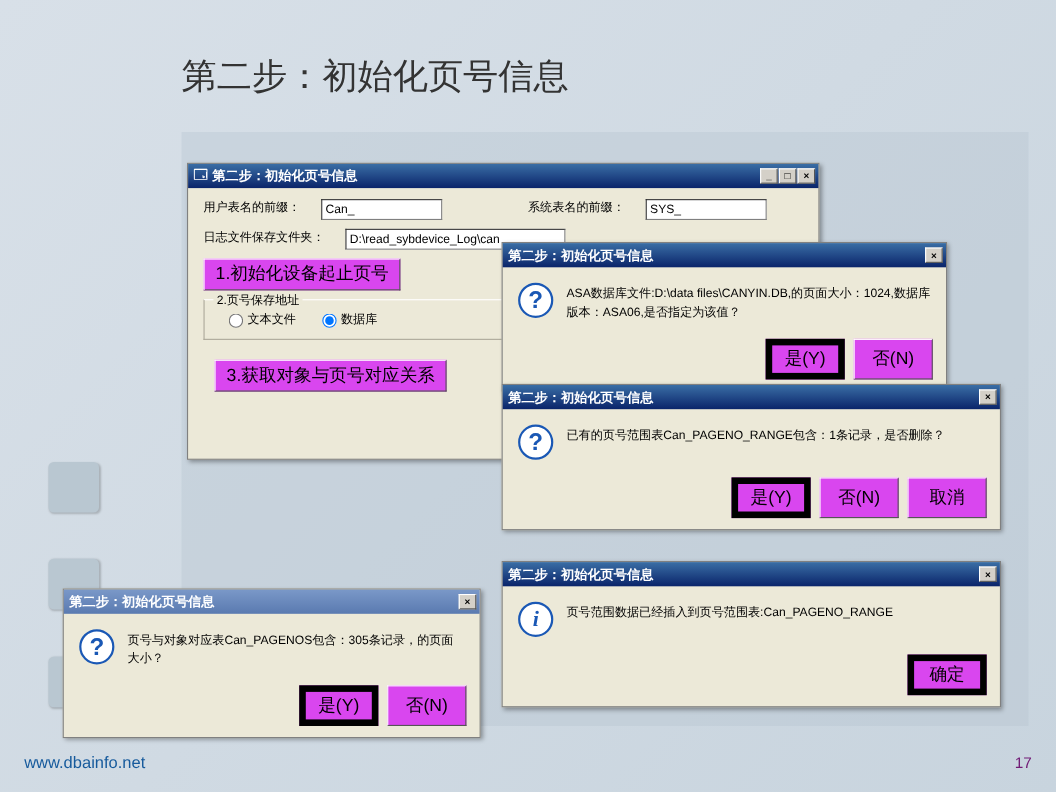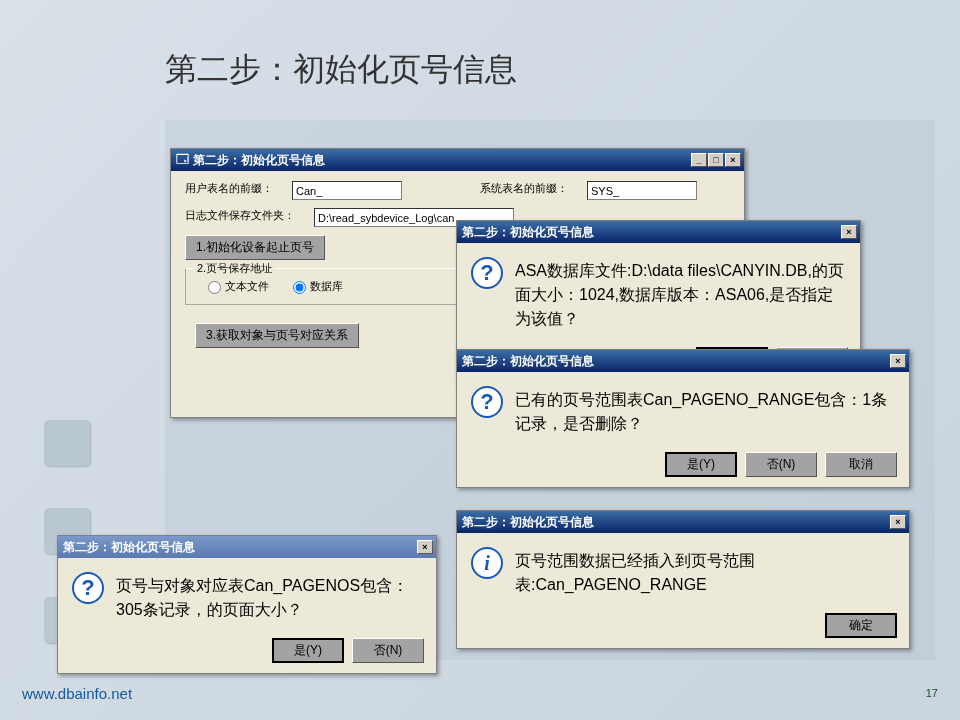--- a/index.html
+++ b/index.html
@@ -28,38 +28,38 @@
 .titlebar { height:22px; background:linear-gradient(#3a6ea5,#0a246a); color:#fff; display:flex; align-items:center; padding:0 3px 0 5px; font-size:12px; font-weight:bold; }
 .titlebar.light { background:linear-gradient(#7a98c8,#5a7ab0); }
 .titlebar .titletext { flex:1; }
 .ctrlbtns { display:flex; gap:1px; }
 .ctrlbtn { width:16px; height:14px; background:#d4d0c8; border:1px solid #fff; border-right-color:#555; border-bottom-color:#555; font-size:9px; display:flex; align-items:center; justify-content:center; line-height:1; color:#000; font-family:Arial; }
 
 .main-body { padding:10px 14px; }
 .form-row { display:flex; align-items:flex-start; margin-bottom:8px; gap:19px; }
 .lbl { white-space:nowrap; }
 .txt { border:1px solid #808080; border-top-color:#333; border-left-color:#333; background:#fff; height:19px; padding:0 3px; font-family:inherit; font-size:11px; }
-.btn { background:#a3a3a3; border:1px solid #fff; border-right-color:#555; border-bottom-color:#555; padding:3px 10px; font-size:12px; font-family:inherit; cursor:pointer; }
-.btn.default { border:2px solid #000000; padding:2px 9px; }
+.btn { background:#d946ef; border:1px solid #fff; border-right-color:#555; border-bottom-color:#555; padding:3px 10px; font-size:16px; font-family:inherit; cursor:pointer; }
+.btn.default { border:6px solid #000000; padding:2px 9px; }
 .group { border:1px solid #aca899; border-top:1px solid #fff; position:relative; padding:10px; margin-top:8px; }
 .group::before { content:attr(data-title); position:absolute; top:-8px; left:8px; background:#ece9d8; padding:0 3px; font-size:11px; }
 .radio-row { display:flex; gap:24px; align-items:center; padding-left:12px; }
 .radio-item { display:flex; align-items:flex-end; gap:4px; }
 
 .msgbody { display:flex; padding:14px 14px 10px 14px; gap:12px; }
 .msgicon { width:32px; height:32px; flex-shrink:0; border-radius:50%; display:flex; align-items:center; justify-content:center; }
 .msgicon.q { background:#fff; border:2px solid #1a58b5; color:#1a58b5; font-size:22px; font-weight:bold; }
 .msgicon.i { background:#fff; border:2px solid #1a58b5; color:#1a58b5; font-size:20px; font-weight:bold; font-family:Georgia,serif; font-style:italic; }
-.msgtext { font-size:16px; line-height:1.5; padding-top:2px; }
+.msgtext { font-size:11px; line-height:1.5; padding-top:2px; }
 .btnrow { display:flex; justify-content:flex-end; gap:8px; padding:6px 12px 10px 12px; }
 .btnrow .btn { min-width:72px; }
 
 .footer { position:absolute; left:0; bottom:12px; width:960px; height:30px; display:flex; align-items:center; padding:0 22px; }
 .footer .url { color:#165a9c; font-size:15px; }
-.footer .pg { margin-left:auto; color:#14532d; font-size:11px; }
+.footer .pg { margin-left:auto; color:#701a75; font-size:14px; }
 </style>
 </head>
 <body>
 
 <div class="slide-title">第二步：初始化页号信息</div>
 <div class="deco-sq a"></div>
 <div class="deco-sq b"></div>
 <div class="deco-sq c"></div>
 <div class="bg-rect"></div>
 

